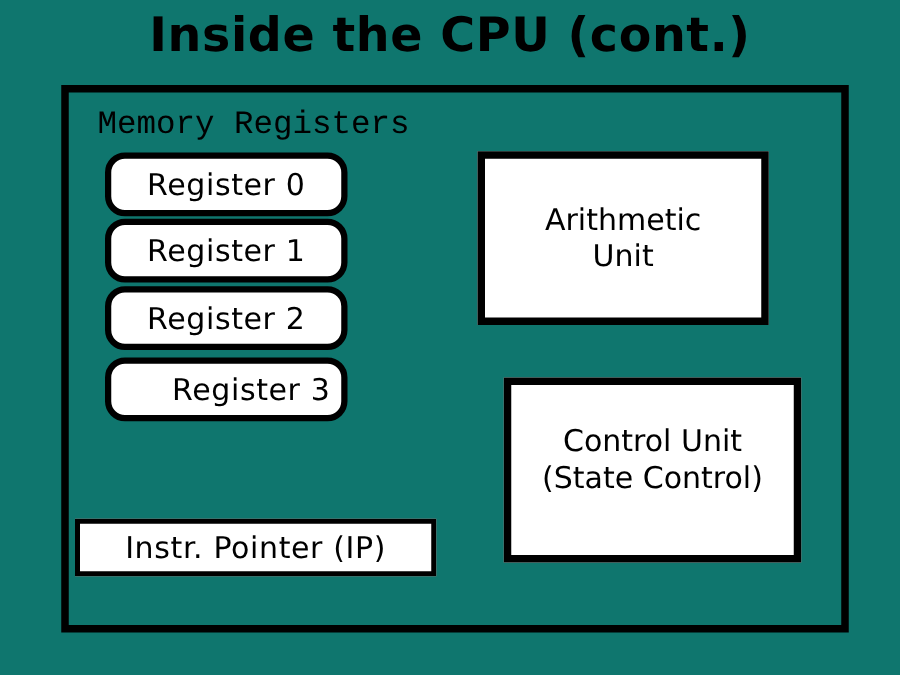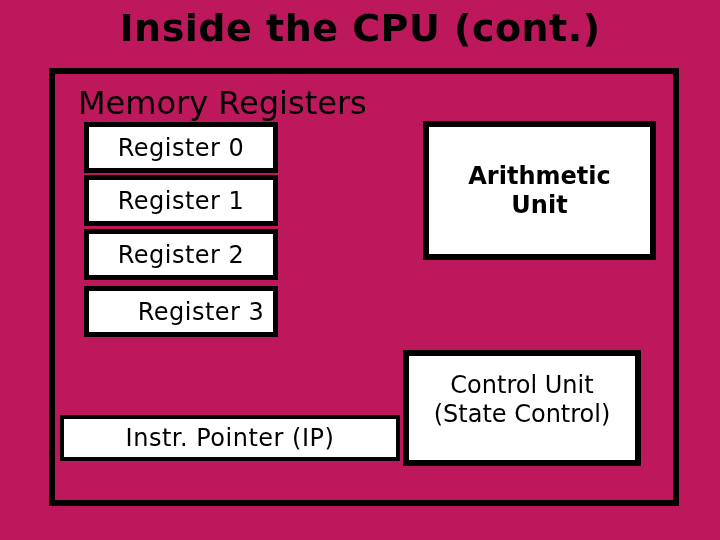--- a/index.html
+++ b/index.html
@@ -4,21 +4,21 @@
 <style>
   html, body {
     margin: 0;
     padding: 0;
     background: #ffffff;
   }
   .slide {
     position: relative;
     width: 720px;
     height: 540px;
-    background: #be185d;
+    background: #0f766e;
     font-family: "DejaVu Sans", sans-serif;
     color: #000000;
     overflow: hidden;
   }
   .title {
     position: absolute;
     left: 0;
     top: 6px;
     width: 100%;
     text-align: center;
@@ -42,76 +42,76 @@
     top: 68px;
     width: 630px;
     height: 438px;
     border-width: 6px;
     background: transparent;
   }
   .mem-label {
     position: absolute;
     left: 78px;
     top: 84px;
-    font-size: 32px;
+    font-size: 26px;
     white-space: nowrap;
+    font-family: Liberation Mono, monospace;
   }
   .reg {
     left: 84px;
     width: 194px;
     height: 51px;
     border-width: 5px;
     font-size: 24px;
     letter-spacing: 0.5px;
+    border-radius: 16px;
   }
   .reg0 { top: 122px; }
   .reg1 { top: 175px; }
   .reg2 { top: 229px; text-align: center; }
   .reg3 { top: 286px; padding-left: 40px; }
   .ir-box {
     left: 60px;
     top: 368px;
     width: 297px;
     height: 45px;
     border-width: 4px;
     font-size: 24px;
     letter-spacing: 0.5px;
     white-space: nowrap;
   }
   .ip-box {
     left: 60px;
     top: 415px;
-    width: 340px;
+    width: 289px;
     height: 46px;
     border-width: 4px;
     font-size: 24px;
     letter-spacing: 0.5px;
     white-space: nowrap;
     text-align: right;
   }
   .alu-box {
-    left: 423px;
+    left: 382px;
     top: 121px;
     width: 233px;
     height: 139px;
     border-width: 6px;
     font-size: 24px;
     line-height: 1.18;
-    font-weight: bold;
   }
   .cu-box {
     left: 403px;
     top: 302px;
     width: 238px;
-    height: 116px;
+    height: 148px;
     border-width: 6px;
     font-size: 24px;
     line-height: 1.2;
     padding-bottom: 16px;
-    margin-top: 48px;
   }
   .lines span { display: block; }
 </style>
 </head>
 <body>
 
 <div class="slide">
 
   <h1 class="title">Inside the CPU (cont.)</h1>
 

